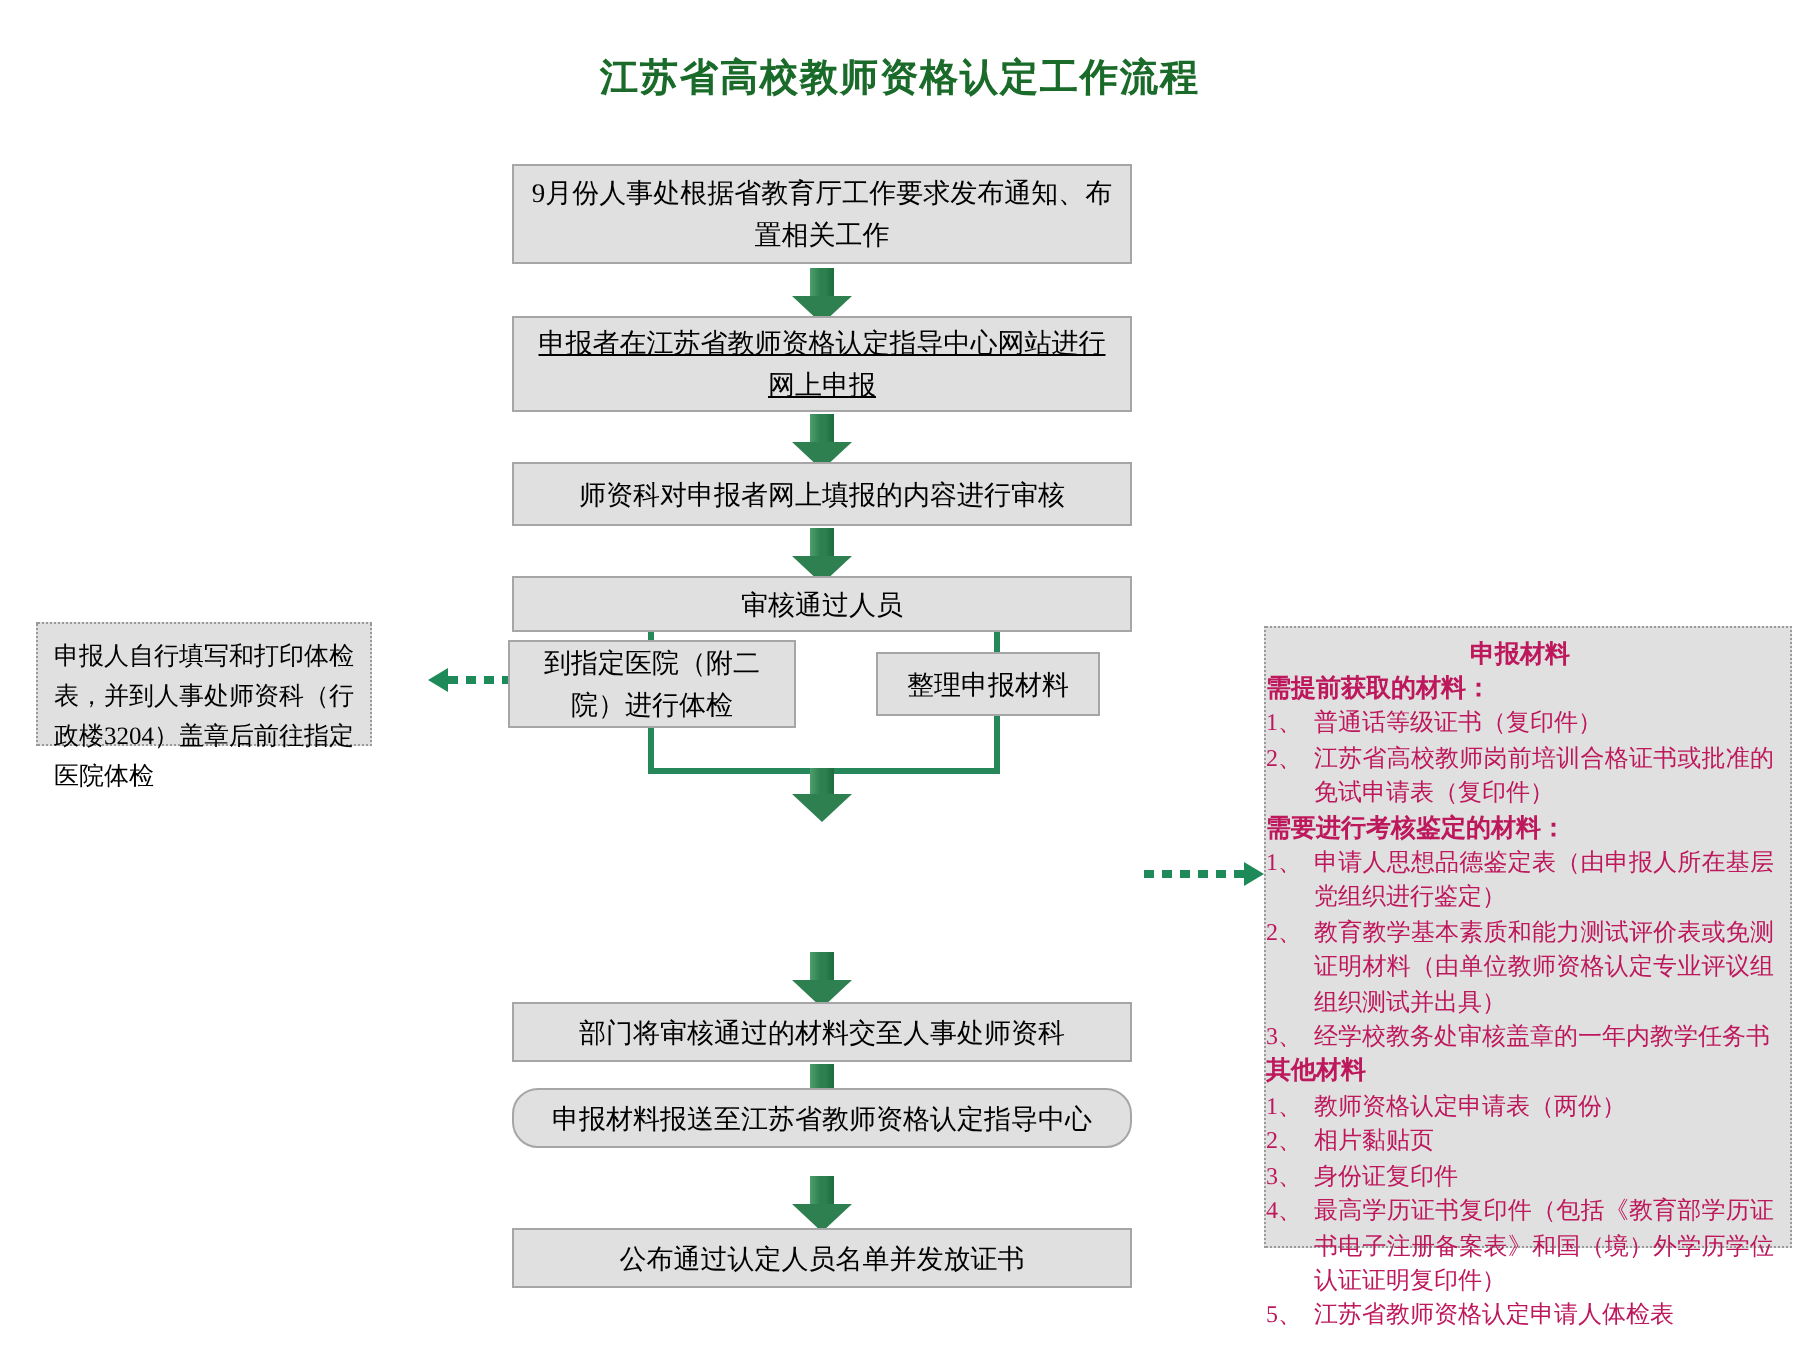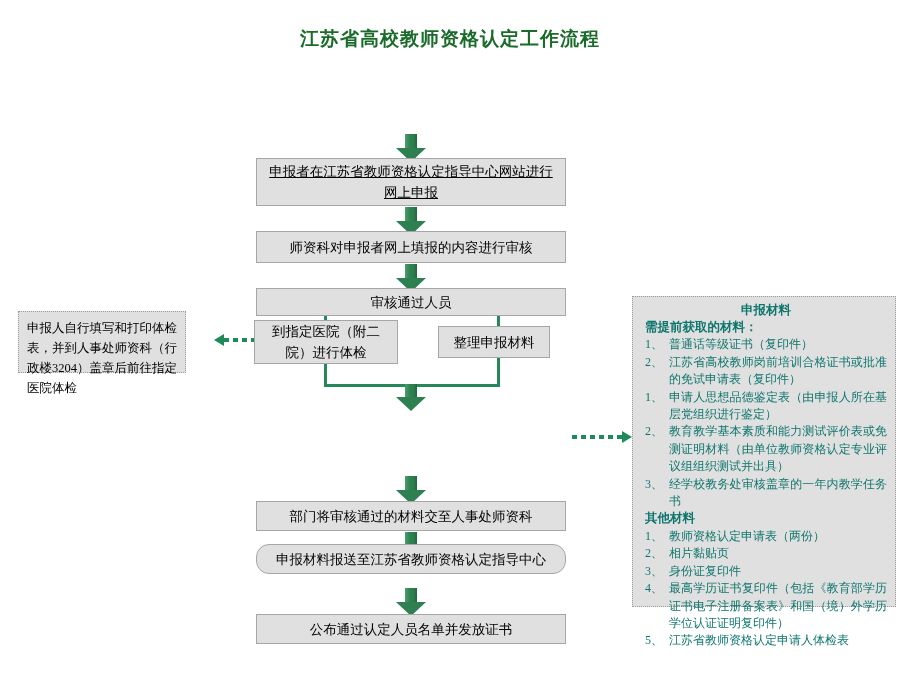--- a/index.html
+++ b/index.html
@@ -116,25 +116,26 @@
     padding: 6px 8px;
     text-align: left;
     font-family: "Liberation Serif", "DejaVu Serif", serif;
   }
   
   .panel {
     position: absolute;
     background: #e0e0e0;
     border: 1px dotted #9a9a9a;
     box-sizing: border-box;
-    padding: 4px 8px 4px 12px;
+    padding: 4px 8px 4px 0;
     font-size: 12px;
     line-height: 17.4px;
-    color: #0f766e;
-    font-family: "Liberation Serif", "DejaVu Serif", serif;
+    color: #be185d;
+    font-family: "Liberation Serif", "DejaVu Serif", serif;
+    margin-top: 17px;
   }
   .panel-title {
     text-align: center;
     font-weight: bold;
     font-size: 12.5px;
     line-height: 18px;
   }
   .panel-head {
     font-weight: bold;
     font-size: 12.5px;
@@ -152,20 +153,23 @@
     text-align: justify;
   }
 </style>
 </head>
 <body>
 
 <div id="canvas">
 
   <div class="title">江苏省高校教师资格认定工作流程</div>
 
+  <div class="node" style="left:256px; top:82px; width:310px; height:50px;">
+    <span>9月份人事处根据省教育厅工作要求发布通知、布置相关工作</span>
+  </div>
 
   <div class="arrow-down" style="left:396px; top:134px; height:28px;">
     <div class="shaft" style="height:15px;"></div>
     <div class="head" style="top:14px;"></div>
   </div>
 
   <div class="node" style="left:256px; top:158px; width:310px; height:48px;text-decoration:underline;">
     <span>申报者在江苏省教师资格认定指导中心网站进行网上申报</span>
   </div>
 
@@ -249,20 +253,21 @@
     <div class="panel-head">需提前获取的材料：</div>
     <div class="panel-item">
       <span class="num">1、</span>
       <span class="txt">普通话等级证书（复印件）</span>
     </div>
     <div class="panel-item">
       <span class="num">2、</span>
       <span class="txt">江苏省高校教师岗前培训合格证书或批准的免试申请表（复印件）</span>
     </div>
 
+    <div class="panel-head">需要进行考核鉴定的材料：</div>
     <div class="panel-item">
       <span class="num">1、</span>
       <span class="txt">申请人思想品德鉴定表（由申报人所在基层党组织进行鉴定）</span>
     </div>
     <div class="panel-item">
       <span class="num">2、</span>
       <span class="txt">教育教学基本素质和能力测试评价表或免测证明材料（由单位教师资格认定专业评议组组织测试并出具）</span>
     </div>
     <div class="panel-item">
       <span class="num">3、</span>

